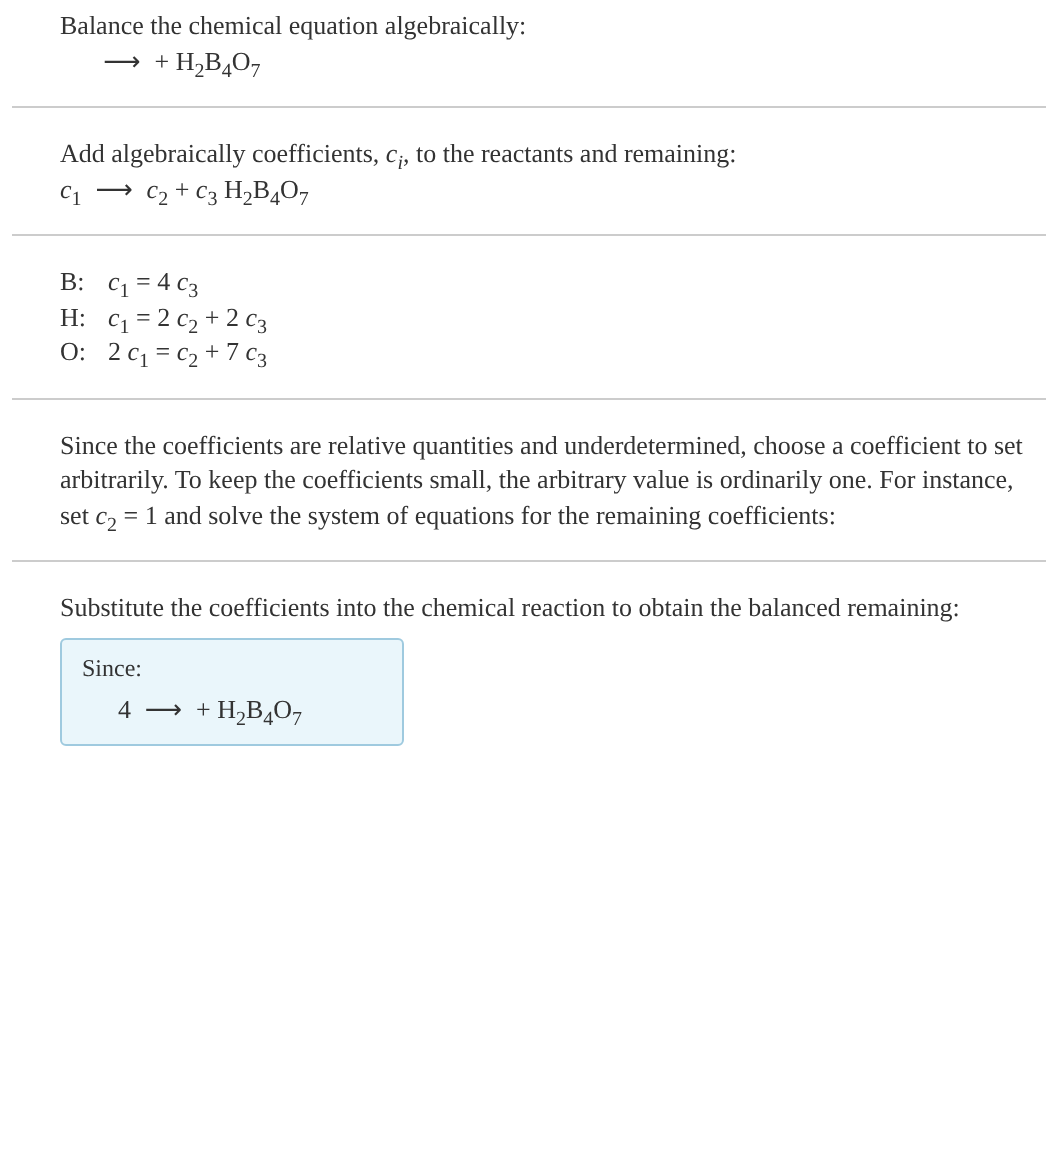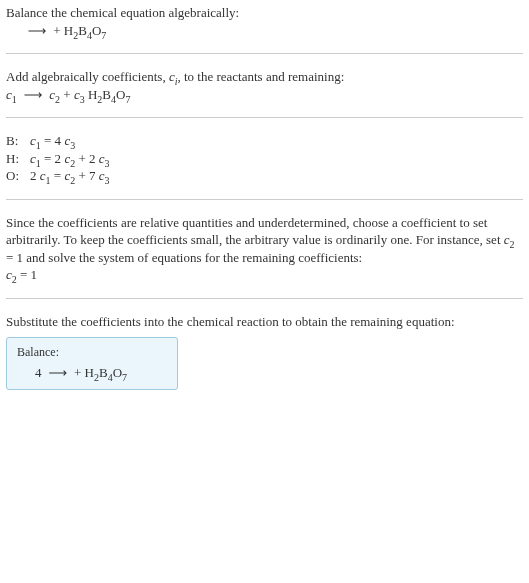--- a/index.html
+++ b/index.html
@@ -12,20 +12,21 @@
     height: 583px;
     background: #ffffff;
     font-family: Georgia, 'Times New Roman', serif;
     font-size: 13px;
     color: #333333;
     padding: 4px 6px;
     line-height: 1.35;
   }
   .section {
     padding: 0 0 14px 0;
+    margin-left: 24px;
   }
   hr {
     border: none;
     border-top: 1px solid #cccccc;
     margin: 0 0 14px 0;
   }
   .indent {
     padding-left: 18px;
   }
   .arrow {
@@ -110,28 +111,25 @@
       <span>2 </span><span class="ital">c</span><span class="subn">1</span><span> = </span><span class="ital">c</span><span class="subn">2</span><span> + 7 </span><span class="ital">c</span><span class="subn">3</span>
     </span>
   </div>
 </div>
 <hr>
 
 <div class="section">
   <div>
     <span>Since the coefficients are relative quantities and underdetermined, choose a coefficient to set arbitrarily. To keep the coefficients small, the arbitrary value is ordinarily one. For instance, set </span><span class="ital">c</span><span class="subn">2</span><span> = 1</span><span> and solve the system of equations for the remaining coefficients:</span>
   </div>
-  <div>
-    <span class="ital">c</span><span class="subn">2</span><span> = 1</span>
-  </div>
 </div>
 <hr>
 
 <div class="section" style="padding-bottom:0;">
-  <div>Substitute the coefficients into the chemical reaction to obtain the remaining equation:</div>
+  <div>Substitute the coefficients into the chemical reaction to obtain the balanced remaining:</div>
   <div style="height:6px;"></div>
   <div class="answer-box">
-    <div class="answer-title">Balance:</div>
+    <div class="answer-title">Since:</div>
     <div class="answer-body">
       <span>4 </span><span class="arrow">⟶</span><span> + </span><span><span>H</span><span class="subn">2</span><span>B</span><span class="subn">4</span><span>O</span><span class="subn">7</span></span>
     </div>
   </div>
 </div>
 
 </body></html>

